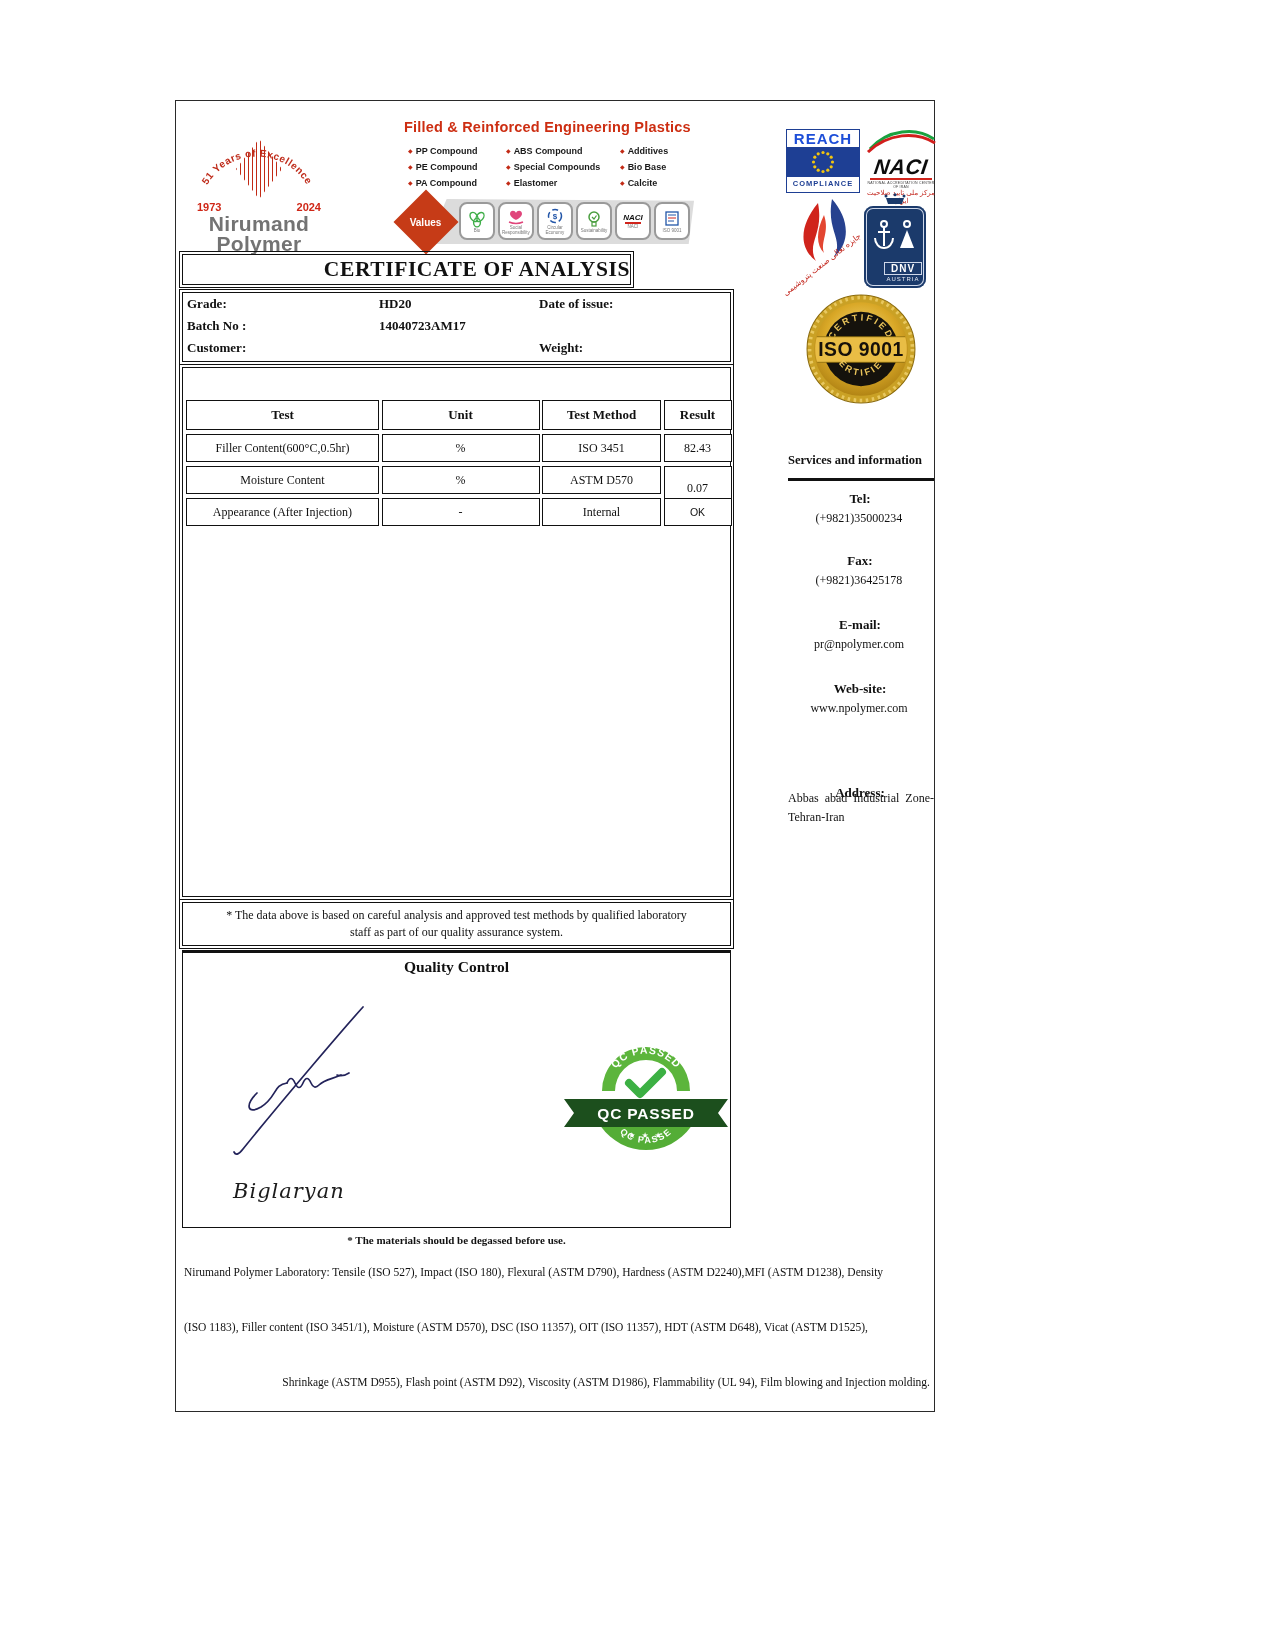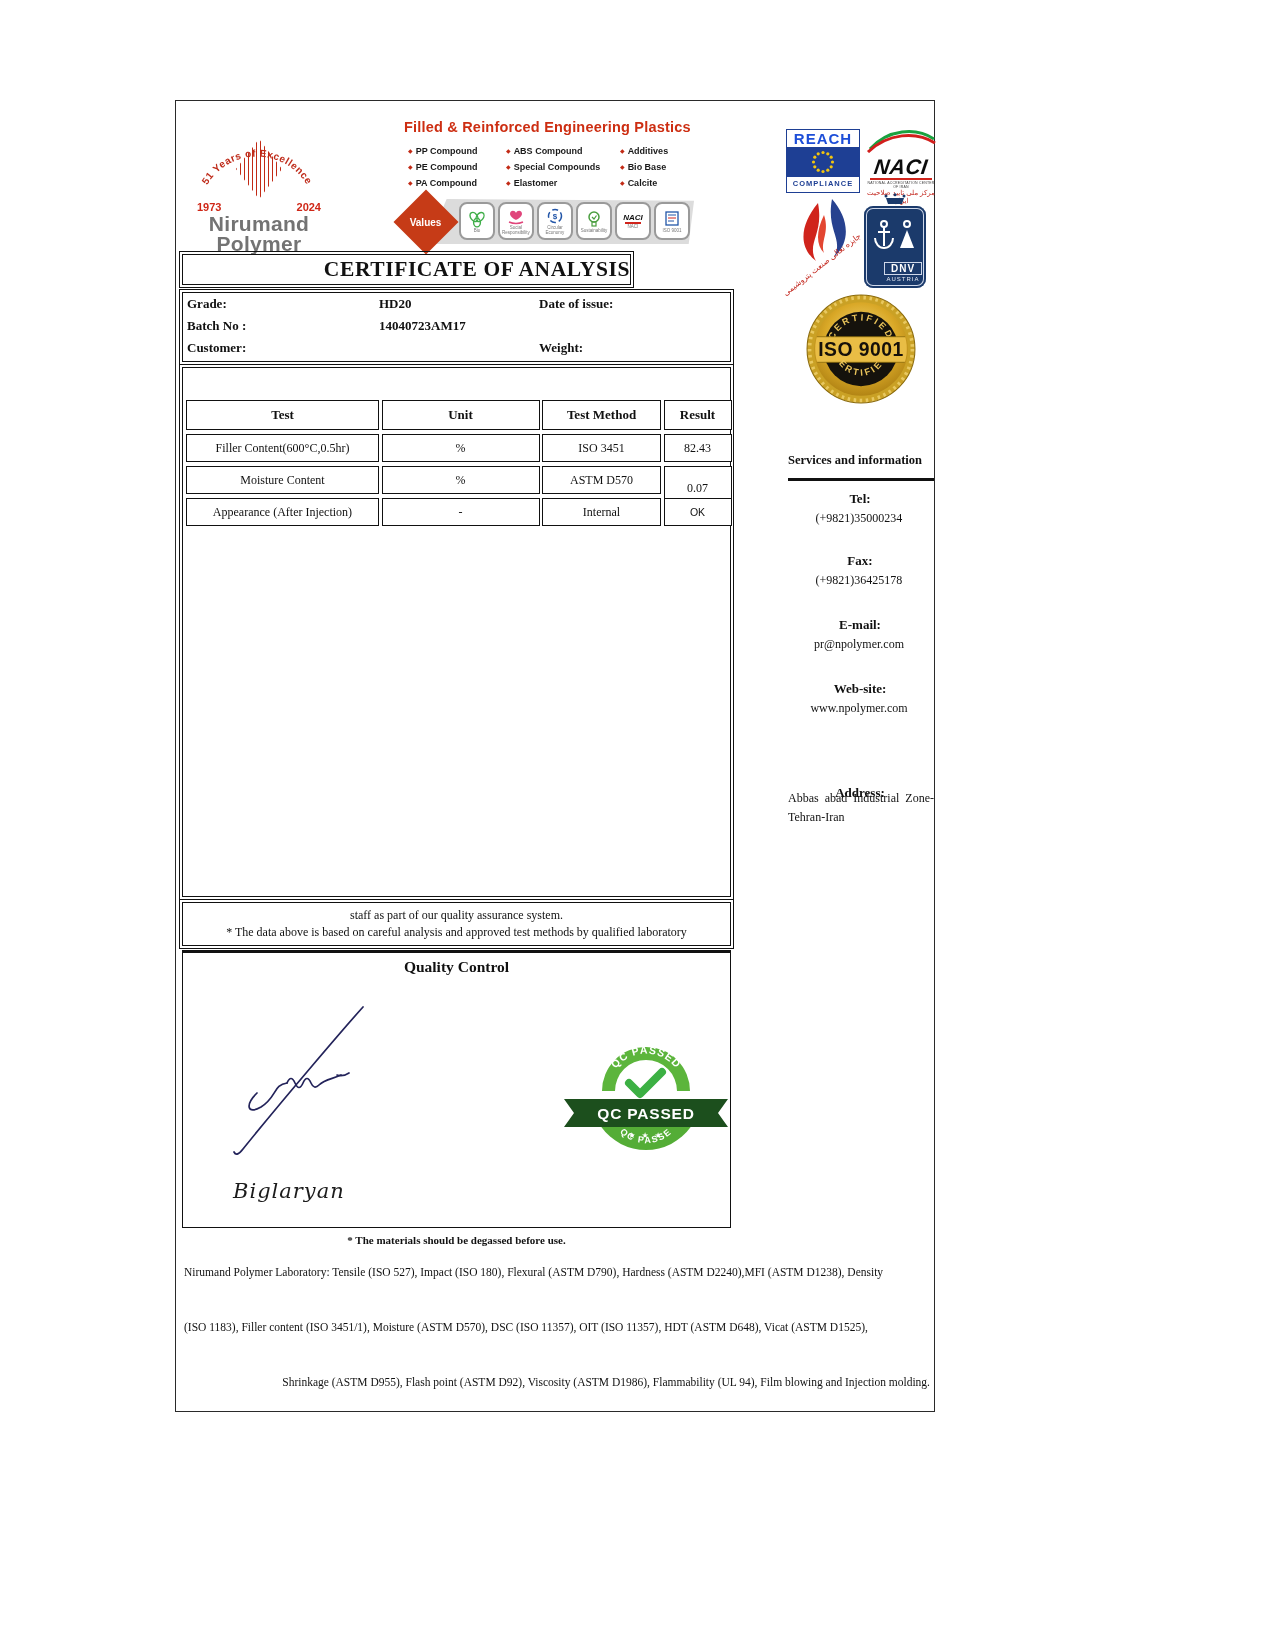--- a/index.html
+++ b/index.html
@@ -279,22 +279,22 @@
 
       <div class="trow" style="top:130px;">
         <div class="tcell" style="width:193px; height:28px;">Appearance (After Injection)</div>
         <div class="tcell" style="width:158px; height:28px;">-</div>
         <div class="tcell" style="width:119px; height:28px;">Internal</div>
         <div class="tcell sans" style="width:68px; height:28px; font-size:10.5px;">OK</div>
       </div>
     </div>
 
     <div class="abs dbox" style="left:6px; top:801px; width:549px; height:44px; display:flex; flex-direction:column; justify-content:center;">
+      <div class="footnote">* The data  above is based on careful analysis and approved test methods by qualified laboratory</div>
       <div class="footnote">staff as part of our quality assurance system.</div>
-      <div class="footnote">* The data  above is based on careful analysis and approved test methods by qualified laboratory</div>
     </div>
 
     <div class="abs qc-box" style="left:6px; top:849px; width:549px; height:278px;">
       <div class="qc-title" style="margin-top:5px;">Quality Control</div>
 
       <svg class="abs" style="left:42px; top:48px;" width="150" height="162" viewBox="0 0 150 162">
         <g stroke="#23235a" stroke-width="1.7" fill="none" stroke-linecap="round">
           <path d="M138,6 C120,26 60,96 18,148 C14,153 11,155 9,151"></path>
           <path d="M32,92 C20,104 22,114 36,106 C52,96 48,84 62,82"></path>
           <path d="M62,82 q4,-9 8,0 q4,9 8,0 q4,-9 8,0 q3,7 8,2 c6,-6 14,-6 22,-10"></path>

